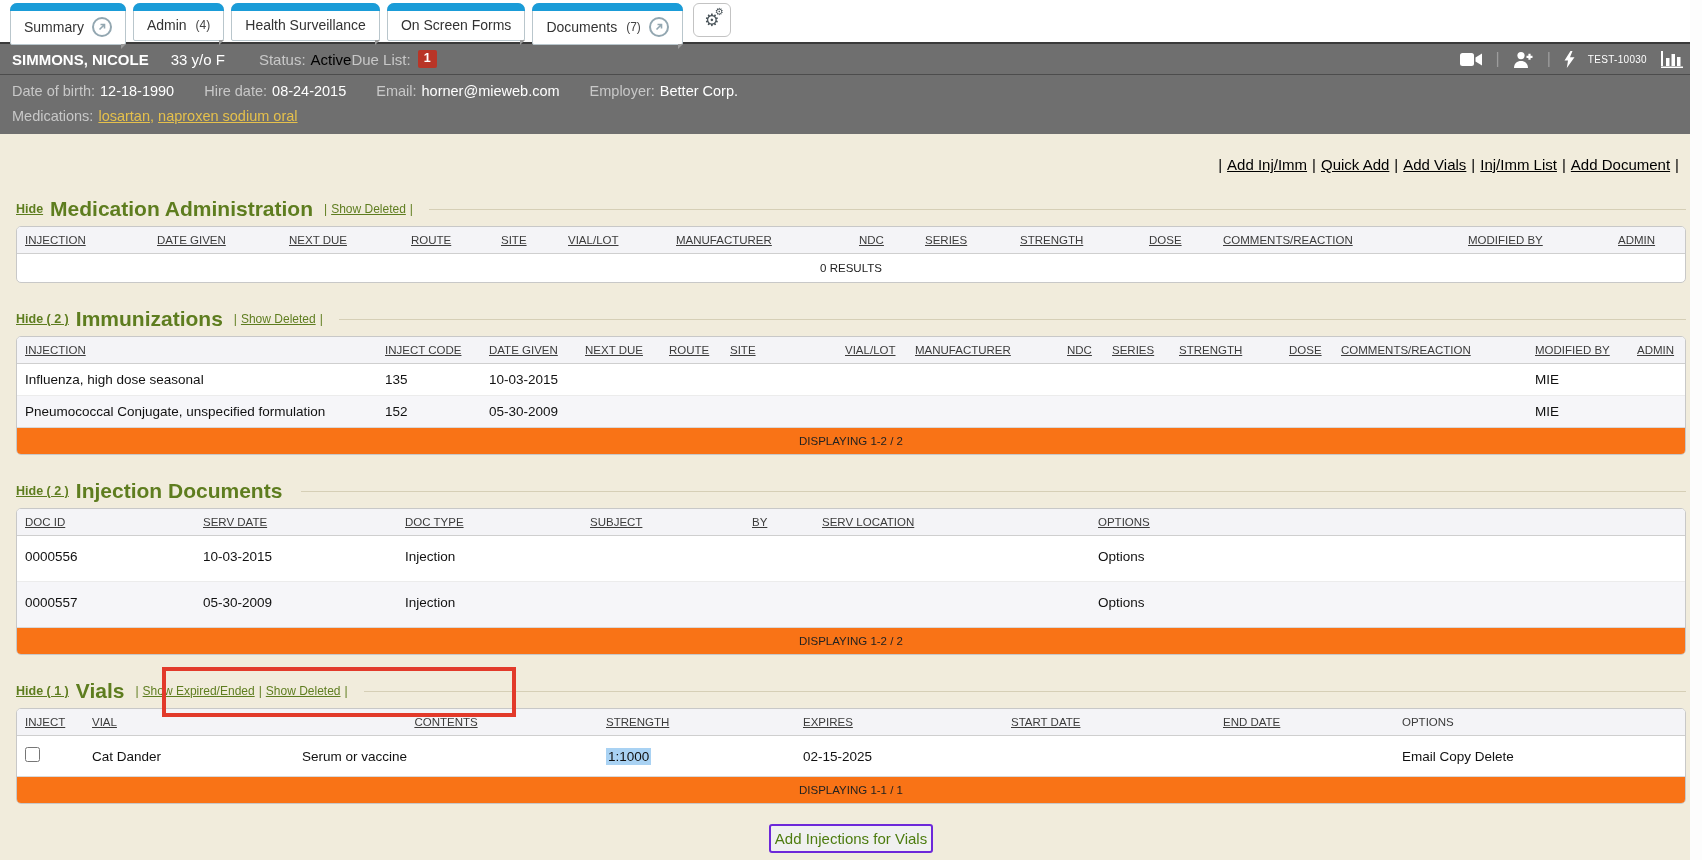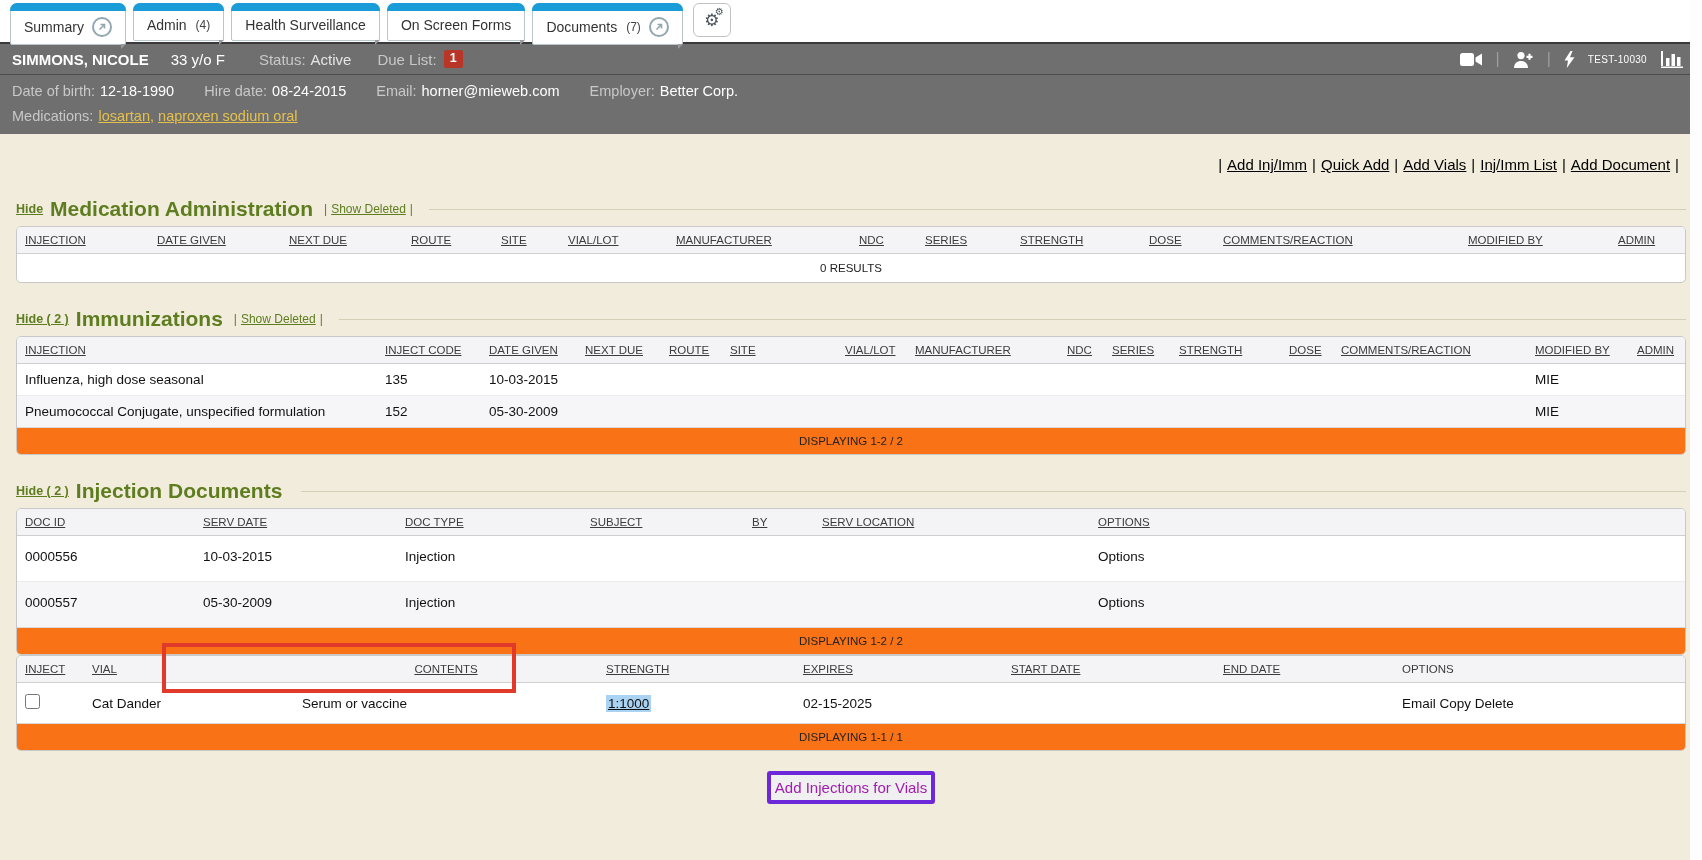--- a/index.html
+++ b/index.html
@@ -34,22 +34,22 @@
   .gear-main{font-size:17px;color:#4a545a;line-height:1;}
   .gear-small{position:absolute;top:3px;right:6px;font-size:10px;color:#4a545a;line-height:1;}
 
   
   .pt1{background:var(--graybar);border-top:2px solid #3a3a3a;height:32px;display:flex;align-items:center;
        padding:0 18px 0 12px;color:#fff;font-size:15px;}
   .pt1 .name{font-weight:bold;}
   .pt1 .agesex{margin-left:22px;}
   .pt1 .lbl{color:var(--label);}
   .pt1 .g-status{margin-left:34px;}
-  .pt1 .g-due{margin-left:26px;text-align:right;}
-  .pt1 .val{color:#e5e5e5;margin-left:5px;}
+  .pt1 .g-due{text-align:right;}
+  .pt1 .val{color:#000000;margin-left:5px;}
   .badge{display:inline-block;background:var(--red);color:#fff;font-weight:bold;font-size:12.5px;
        padding:2px 6px;margin-left:7px;border-radius:2px;line-height:1.1;cursor:pointer;}
   .pt1-right{margin-left:auto;display:flex;align-items:center;gap:13px;}
   .pt1-right .sep{color:#9d9d9d;font-size:16px;}
   .pt1-right .pid{font-size:10px;letter-spacing:.3px;}
   .iconbtn{display:inline-flex;align-items:center;cursor:pointer;}
   .ptsub{background:var(--graybar);border-top:1px solid #4c4c4c;padding:3px 18px 6px 12px;color:#fff;font-size:14.5px;}
   .ptsub .row{height:25px;display:flex;align-items:center;}
   .ptsub .lbl{color:var(--label);}
   .ptsub .val{color:#fff;margin-left:5px;}
@@ -77,30 +77,30 @@
      background:#f4f4f7;padding:7px 8px;border-bottom:1px solid #cfcfcf;white-space:nowrap;overflow:hidden;cursor:pointer;}
   th.center{text-align:center;}
   th.nound{text-decoration:none;cursor:default;}
   td{padding:8px 8px;vertical-align:middle;white-space:nowrap;overflow:hidden;}
   tr.alt td{background:#f6f6f9;}
   tr.datarow + tr.datarow td{border-top:1px solid #ececec;}
   tr.footer td{background:#f97316;border-top:1px solid #d9d9d9;text-align:center;font-size:11.5px;color:#222;padding:7px;}
   tr.empty td{text-align:center;font-size:11.5px;color:#222;padding:8px;}
   tr.tall td{padding:13px 8px 17px 8px;}
   tr.vialrow td{padding:11px 8px;}
-  .sel{background:var(--sel);padding:1px 2px;text-decoration:underline;}
+  .sel{background:var(--sel);padding:1px 2px;}
   .vial-cb{width:15px;height:15px;accent-color:#fff;cursor:pointer;}
   .linktext{cursor:pointer;}
 
   .section-vials{position:relative;}
   .red-annotation{position:absolute;left:146px;top:-12px;width:354px;height:50px;border:4px solid var(--annot);z-index:5;pointer-events:none;}
 
   .btnrow{text-align:center;margin:20px 0 12px 0;}
-  .add-btn{font-family:"Liberation Sans","DejaVu Sans",sans-serif;font-size:15px;color:#a21caf;background:#f0f0f0;
-     border:4px solid #6d28d9;border-radius:3px;padding:4px 4px;cursor:pointer;}
+  .add-btn{font-family:"Liberation Sans","DejaVu Sans",sans-serif;font-size:15px;color:#4d7c0f;background:#f0f0f0;
+     border:2px solid #6d28d9;border-radius:3px;padding:4px 4px;cursor:pointer;}
 
   .scrollstrip{position:absolute;top:0;right:0;width:12px;height:860px;background:#fdfdfd;z-index:20;cursor:pointer;}
 </style>
 </head>
 <body>
 
 <div class="tabbar">
   <div class="tab">
     <span>Summary</span>
     <span class="popout">
@@ -398,20 +398,28 @@
           <tr class="footer">
               <td colspan="7">DISPLAYING 1-2 / 2</td>
             </tr>
         </tbody>
       </table>
     </div>
   </div>
 
   <div class="section section-vials">
     <div class="red-annotation"></div>
+    <div class="sec-head">
+      <a class="hide-link">Hide ( 1 )</a>
+      <span class="sec-title">Vials</span>
+      <span class="sec-links">
+        <span class="pipe">|</span><a>Show Expired/Ended</a><span class="pipe">|</span><a>Show Deleted</a><span class="pipe">|</span>
+      </span>
+      <span class="rule"></span>
+    </div>
     <div class="card">
       <table>
         <colgroup>
             <col style="width:67px">
             <col style="width:210px">
             <col style="width:304px">
             <col style="width:197px">
             <col style="width:208px">
             <col style="width:212px">
             <col style="width:179px">

